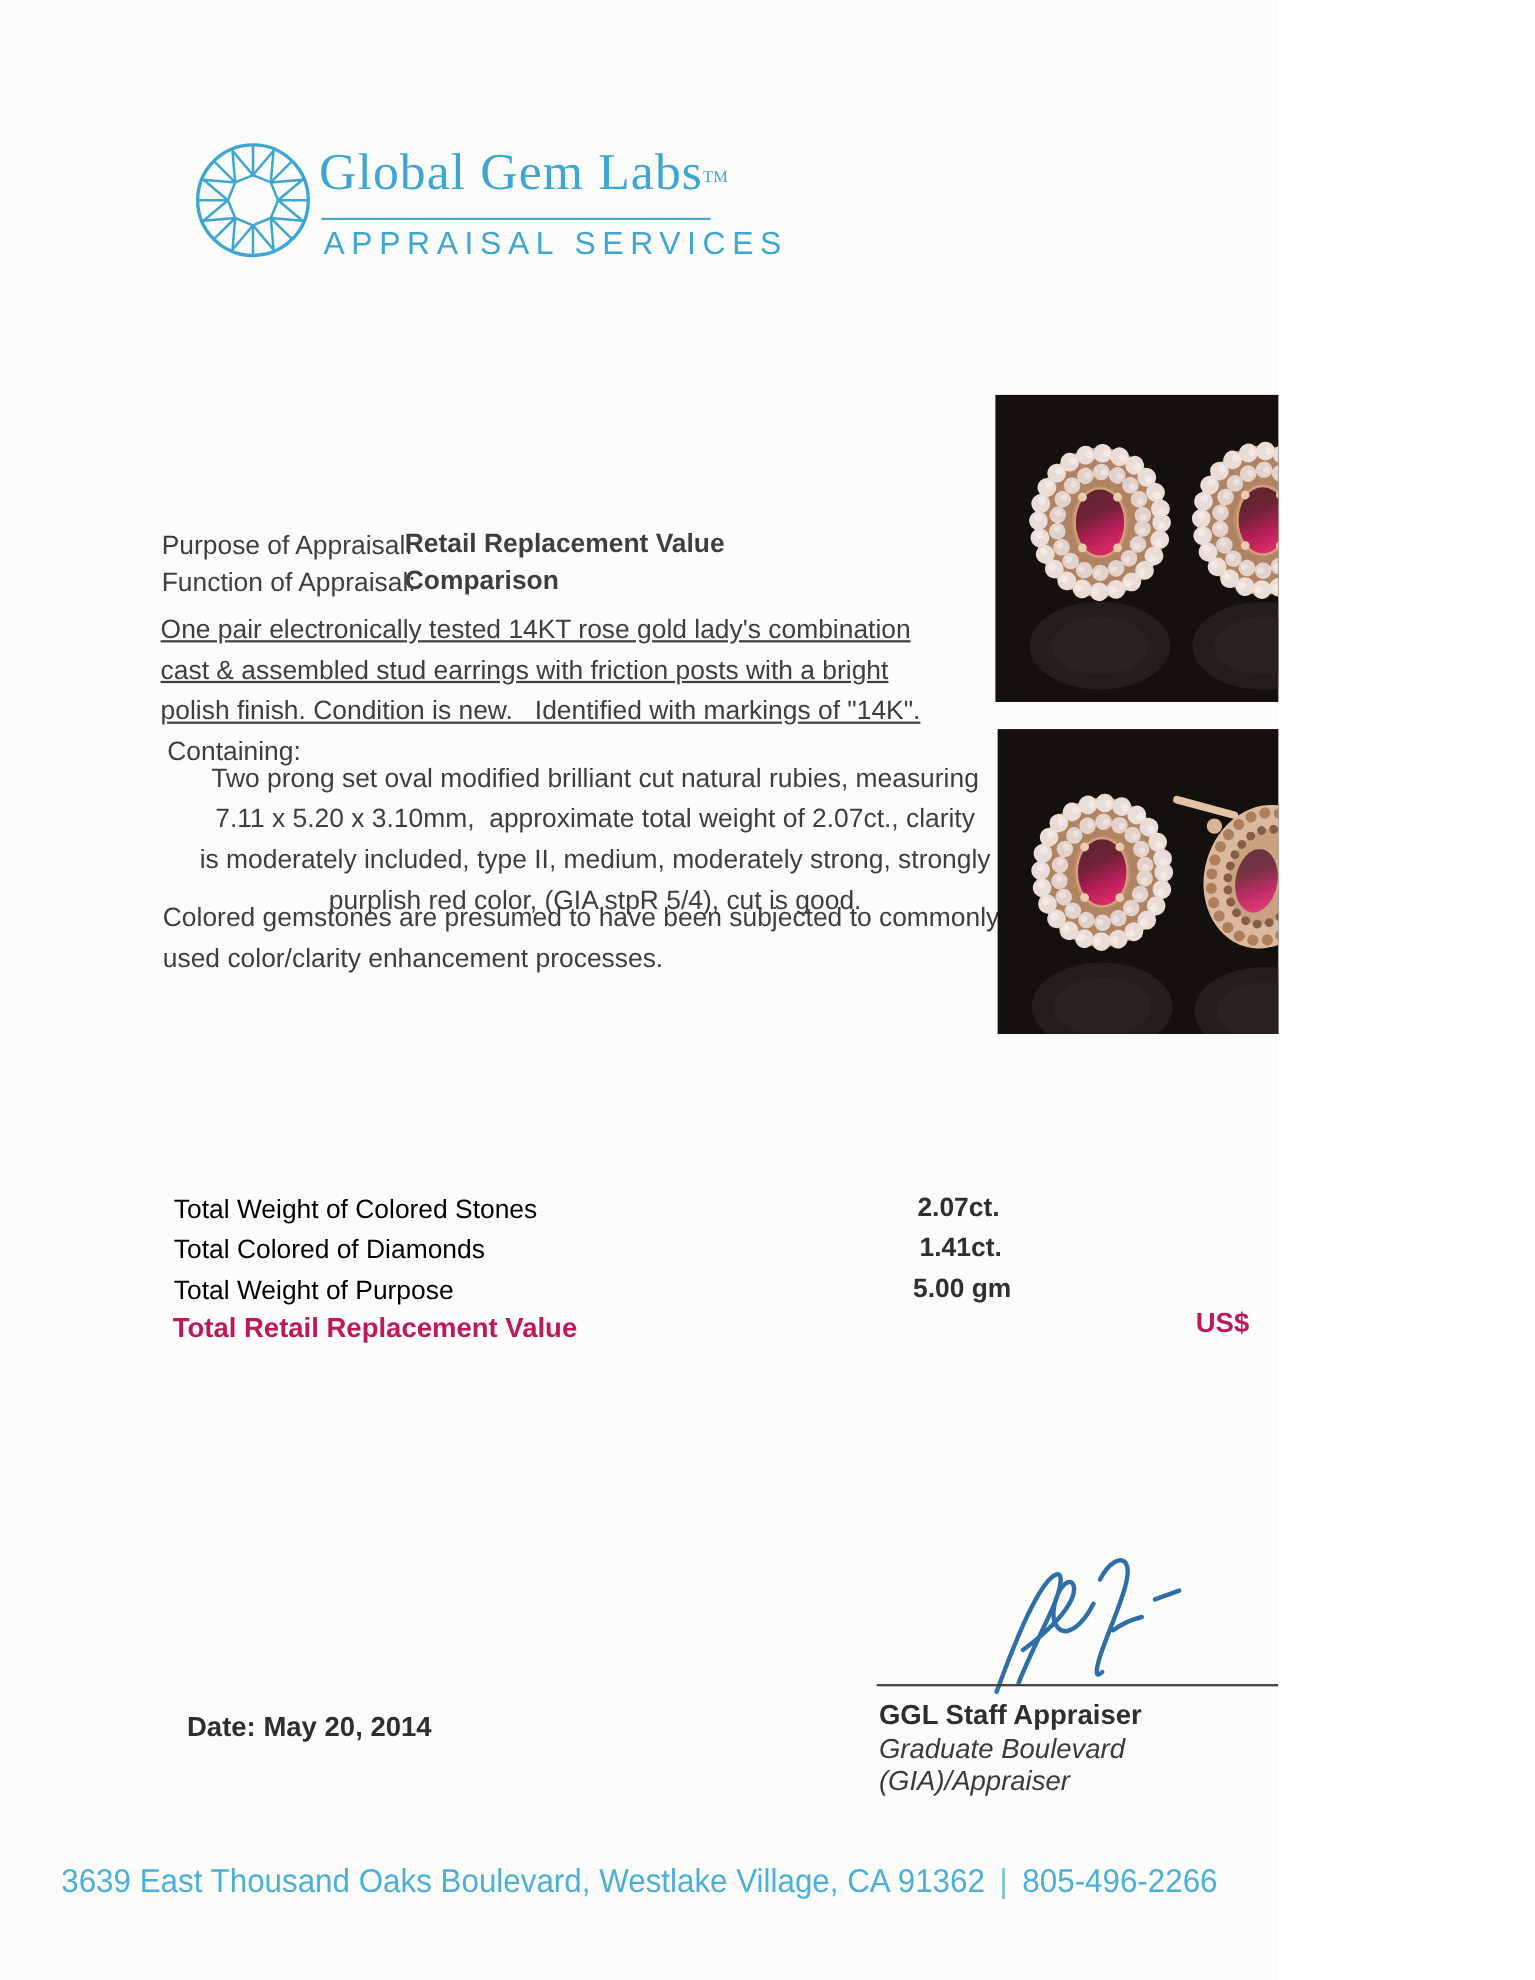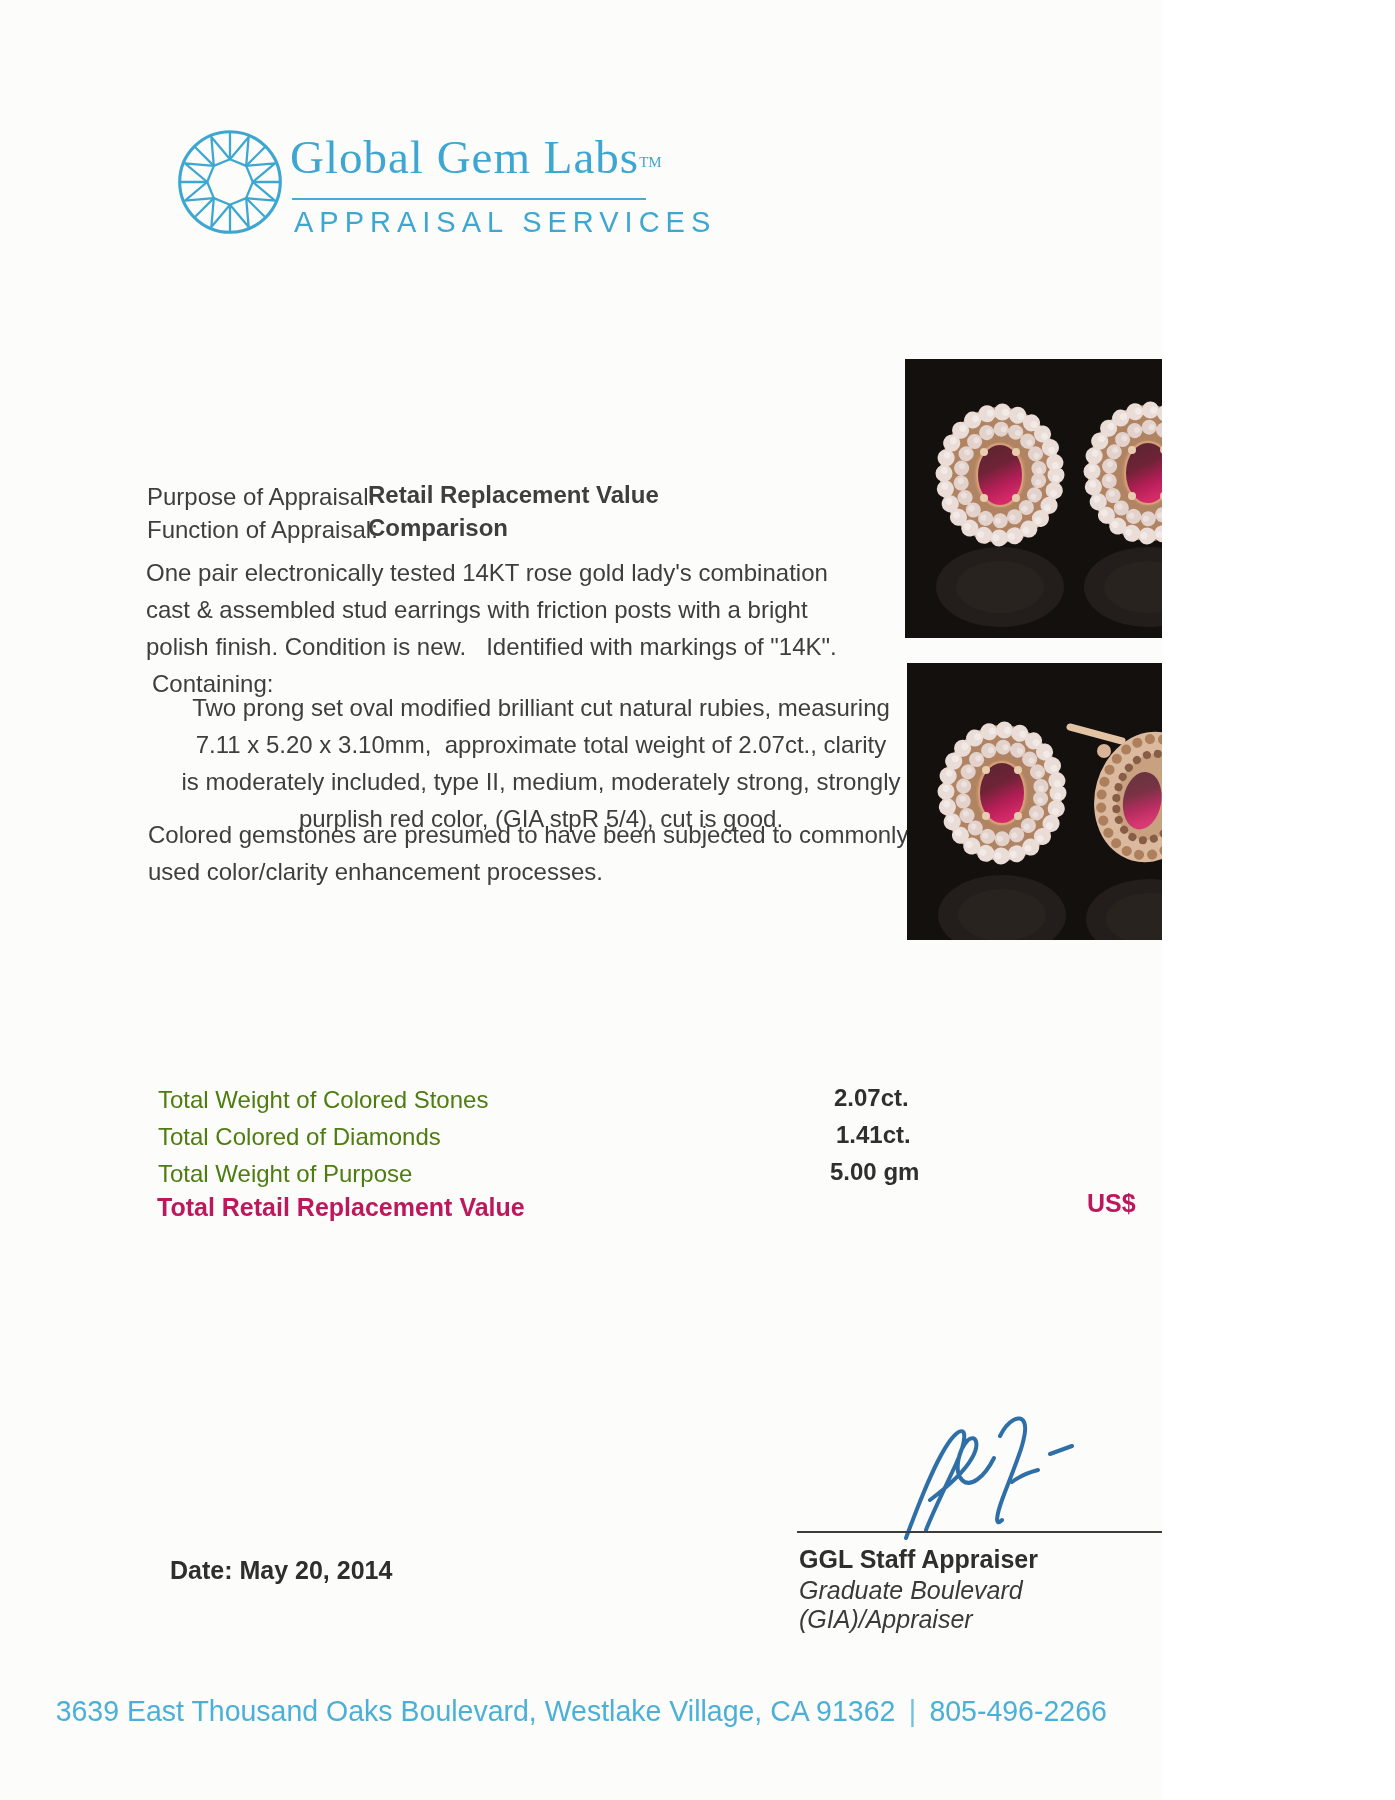--- a/index.html
+++ b/index.html
@@ -17,21 +17,21 @@
   .bold { font-weight:bold; color:#2f2f2f; }
   .label-col { font-size:24px; line-height:37px; color:#3e3e3e; }
   .logo-title {
     font-family:"Liberation Serif", serif; font-size:47px; color:#3ea7d1;
     letter-spacing:1px;
   }
   .logo-tm { font-family:"Liberation Serif", serif; font-size:15px; color:#3ea7d1; vertical-align:super; }
   .logo-underline { background:#49abd3; height:2px; }
   .logo-sub { font-size:29px; color:#3ea7d1; letter-spacing:6px; font-weight:400; }
   .photo { background:#14100e; box-shadow:0 0 0 1px #2a2a2a inset; }
-  .tot-label { font-size:24px; color:#4d7c0f; }
+  .tot-label { font-size:24px; color:#000000; }
   .tot-value { font-size:24px; font-weight:bold; color:#2f2f2f; }
   .amount-row { font-size:25px; font-weight:bold; color:#be185d; }
   .sig-line { background:#3d3d3d; height:2px; }
   .sig-name { font-size:25px; font-weight:bold; color:#2e2e2e; }
   .sig-title { font-size:25px; font-style:italic; color:#3a3a3a; }
   .date-line { font-size:25px; font-weight:bold; color:#2e2e2e; }
   .footer-line {
     width:100%; text-align:center; font-size:30px; color:#4bb0d7;
   }
   .footer-inner { display:inline-block; transform:scaleX(0.95); transform-origin:center; }
@@ -54,21 +54,21 @@
     </div>
     <div class="abs logo-underline" style="left:116px; top:80px; width:354px;"></div>
     <div class="abs logo-sub" style="left:118px; top:88px; white-space:nowrap;">APPRAISAL SERVICES</div>
   </div>
 
   <div class="abs label-col" style="left:147px; top:478px;">Purpose of Appraisal:</div>
   <div class="abs label-col bold" style="left:368px; top:476px;">Retail Replacement Value</div>
   <div class="abs label-col" style="left:147px; top:511px;">Function of Appraisal:</div>
   <div class="abs label-col bold" style="left:368px; top:509px;">Comparison</div>
 
-  <div class="abs body-text" style="left:146px; top:554px; width:780px;">One pair electronically tested 14KT rose gold lady's combination
+  <div class="abs body-text" style="left:146px; top:554px; width:780px;text-decoration:underline;">One pair electronically tested 14KT rose gold lady's combination
 cast &amp; assembled stud earrings with friction posts with a bright
 polish finish. Condition is new.   Identified with markings of "14K".</div>
   <div class="abs body-text" style="left:152px; top:665px;">Containing:</div>
 
   <div class="abs body-text" style="left:146px; top:689px; width:790px;text-align:center;">Two prong set oval modified brilliant cut natural rubies, measuring
 7.11 x 5.20 x 3.10mm,  approximate total weight of 2.07ct., clarity
 is moderately included, type II, medium, moderately strong, strongly
 purplish red color, (GIA stpR 5/4), cut is good.</div>
 
   <div class="abs body-text" style="left:148px; top:816px; width:790px;">Colored gemstones are presumed to have been subjected to commonly

